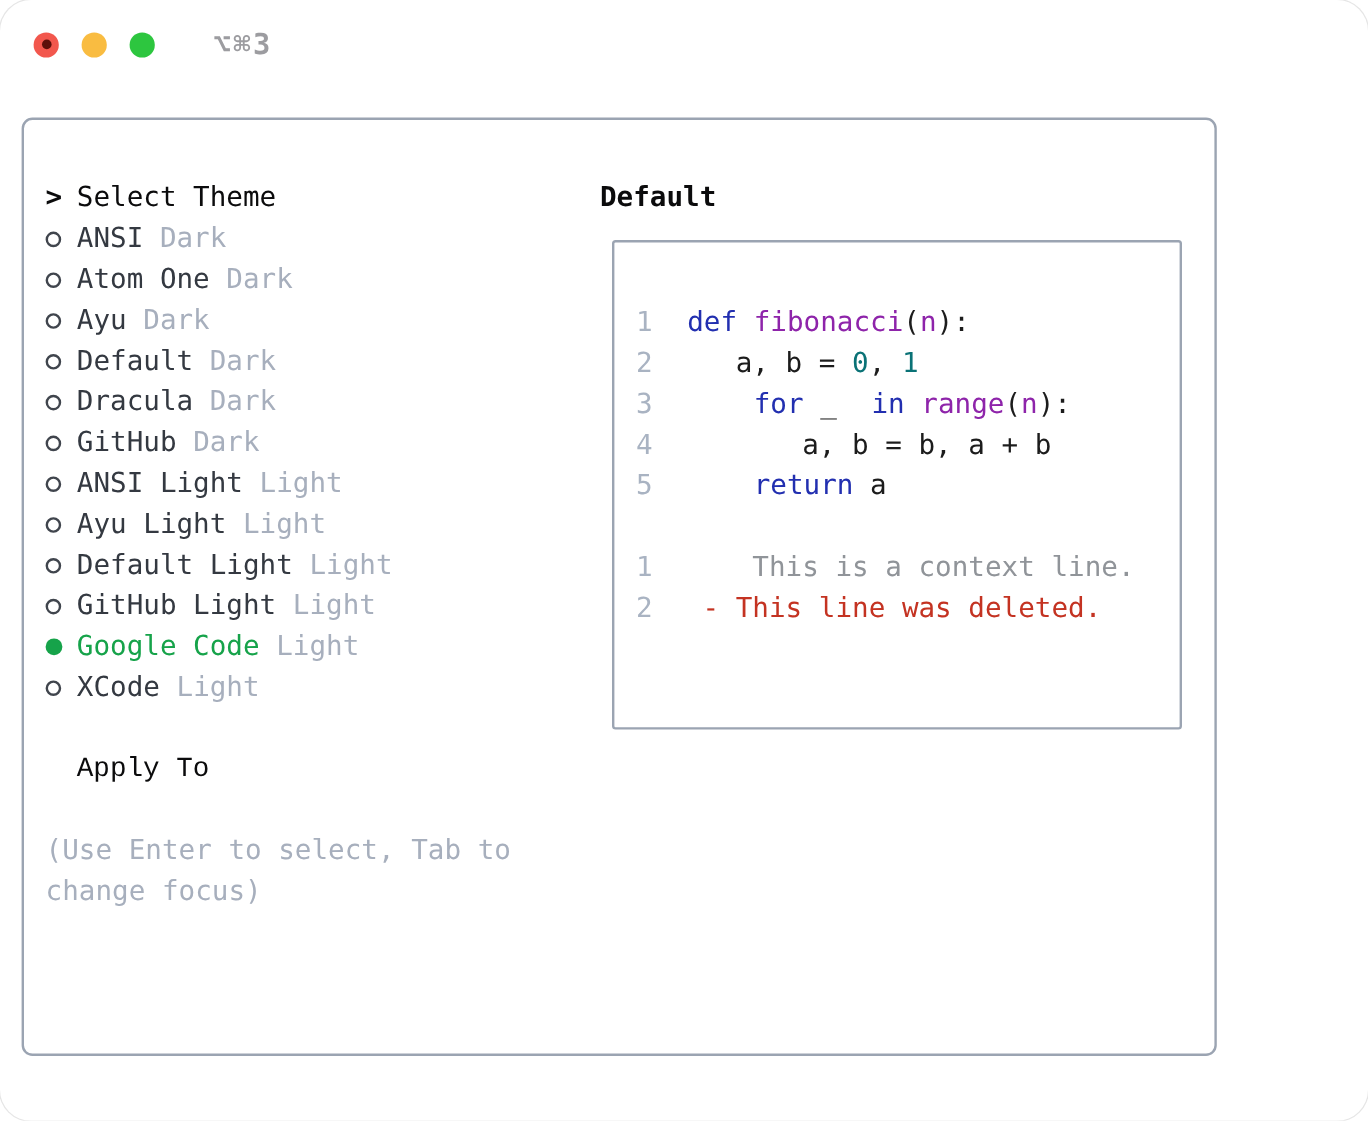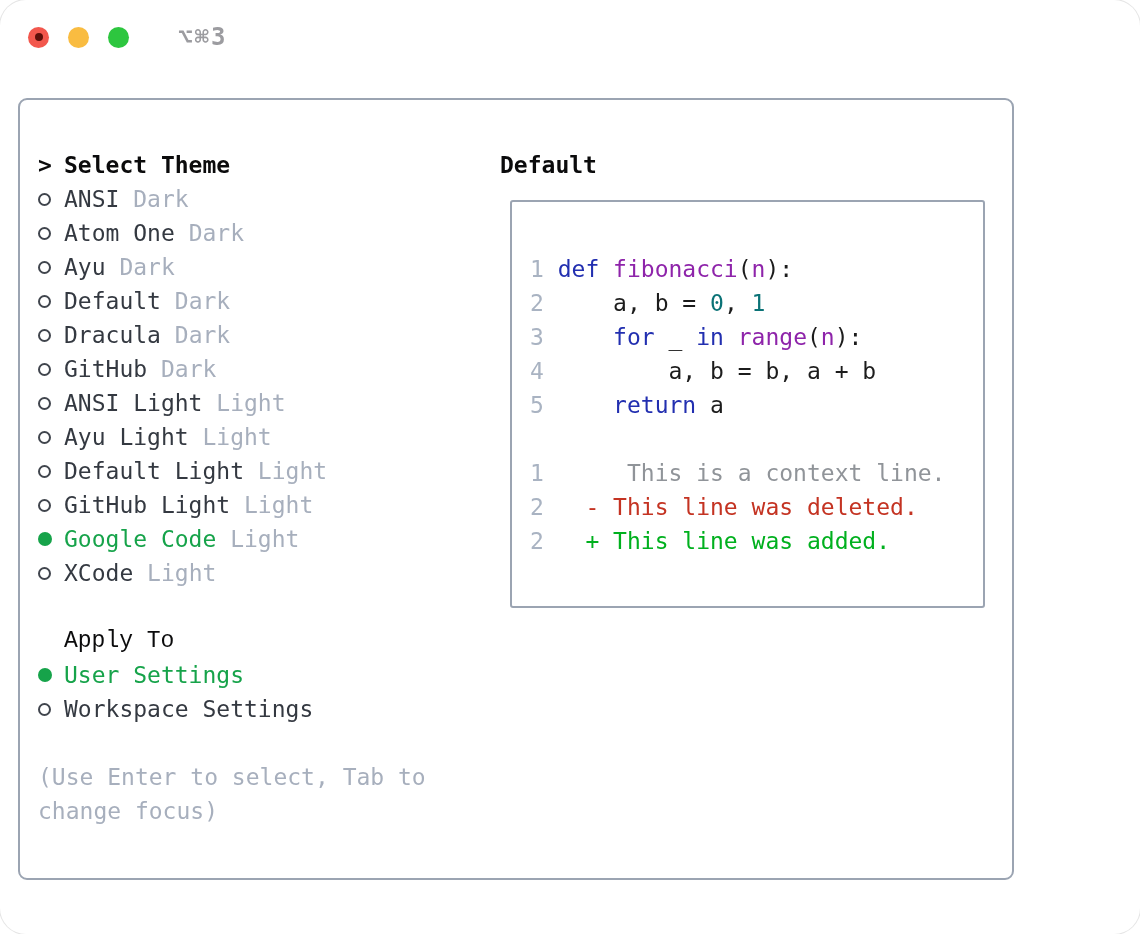--- a/index.html
+++ b/index.html
@@ -41,21 +41,21 @@
     width: 996px; height: 782px;
     border: 2px solid var(--c-border); border-radius: 9px;
     background: #ffffff;
   }
   .panel, .panel * { font-size: 23px; line-height: 34px; }
 
   .left-col { position: absolute; left: 18px; top: 48px; width: 444px; }
   .row { display: flex; align-items: center; height: 34px; white-space: pre; }
   .icon-slot { width: 26px; flex: 0 0 26px; display: flex; align-items: center; }
   .cursor { font-weight: bold; color: var(--c-header); }
-  .hdr { font-weight: bold; color: var(--c-header); }
+  .hdr { font-weight: normal; color: var(--c-header); }
   .radio {
     width: 13px; height: 13px; border-radius: 50%;
     border: 2px solid var(--c-radio); background: transparent;
   }
   .radio.sel { width: 14px; height: 14px; border: none; background: var(--c-accent); }
   .item-name { color: var(--c-ink); text-align: right; }
   .item-name.sel { color: var(--c-accent); }
   .item-tag { color: var(--c-muted); }
   .subhdr { color: var(--c-header); padding-left: 26px; height: 34px; font-family: Liberation Mono, monospace; }
   .gap-row { height: 34px; }
@@ -69,21 +69,21 @@
     font-weight: bold; color: var(--c-header); height: 34px;
   }
   .preview-box {
     position: absolute; left: 490px; top: 100px;
     width: 475px; height: 408px;
     border: 2px solid var(--c-border); border-radius: 3px;
     padding: 50px 0 0 18px; background: #ffffff;
   }
   .pline { white-space: pre; height: 34px; }
   .pline .gutter { color: var(--c-gutter); }
-  .tok-kw    { color: var(--c-kw); }
+  .tok-kw    { color: var(--c-kw); margin-left: 15px; }
   .tok-fn    { color: var(--c-fn); }
   .tok-lit   { color: var(--c-lit); }
   .tok-plain { color: var(--c-code); }
   .tok-ctx   { color: var(--c-ctx); }
   .tok-del   { color: var(--c-del); }
   .tok-add   { color: var(--c-add); }
 </style>
 </head>
 <body>
 
@@ -116,38 +116,33 @@
           <div class="row"><span class="icon-slot"><span class="radio"></span></span><span class="item-name">Default Light</span><span class="item-tag"> Light</span></div>
           <div class="row"><span class="icon-slot"><span class="radio"></span></span><span class="item-name">GitHub Light</span><span class="item-tag"> Light</span></div>
           <div class="row"><span class="icon-slot"><span class="radio sel"></span></span><span class="item-name sel">Google Code</span><span class="item-tag"> Light</span></div>
           <div class="row"><span class="icon-slot"><span class="radio"></span></span><span class="item-name">XCode</span><span class="item-tag"> Light</span></div>
         </div>
 
       <div class="gap-row"></div>
 
       <div class="row subhdr">Apply To</div>
 
-      <div id="apply-list">
-          <div class="row"><span class="icon-slot"><span class="radio sel"></span></span><span class="item-name sel">User Settings</span></div>
-          <div class="row"><span class="icon-slot"><span class="radio"></span></span><span class="item-name">Workspace Settings</span></div>
-        </div>
 
       <div class="help">(Use Enter to select, Tab to change focus)</div>
     </div>
 
     <div class="preview-hdr">Default</div>
 
     <div class="preview-box">
       <div id="preview-lines">
           <div class="pline"><span class="gutter">1 </span><span class="tok-kw">def </span><span class="tok-fn">fibonacci</span><span class="tok-plain">(</span><span class="tok-fn">n</span><span class="tok-plain">):</span></div>
           <div class="pline"><span class="gutter">2 </span><span class="tok-plain">    a, b = </span><span class="tok-lit">0</span><span class="tok-plain">, </span><span class="tok-lit">1</span></div>
           <div class="pline"><span class="gutter">3 </span><span class="tok-plain">    </span><span class="tok-kw">for</span><span class="tok-plain"> _ </span><span class="tok-kw">in</span><span class="tok-plain"> </span><span class="tok-fn">range</span><span class="tok-plain">(</span><span class="tok-fn">n</span><span class="tok-plain">):</span></div>
           <div class="pline"><span class="gutter">4 </span><span class="tok-plain">        a, b = b, a + b</span></div>
           <div class="pline"><span class="gutter">5 </span><span class="tok-plain">    </span><span class="tok-kw">return</span><span class="tok-plain"> a</span></div>
           <div class="pline"></div>
           <div class="pline"><span class="gutter">1 </span><span class="tok-ctx">     This is a context line.</span></div>
           <div class="pline"><span class="gutter">2 </span><span class="tok-del">  - This line was deleted.</span></div>
-          <div class="pline"><span class="gutter">2 </span><span class="tok-add">  + This line was added.</span></div>
         </div>
     </div>
 
   </div>
 </div>
 
 </body></html>

